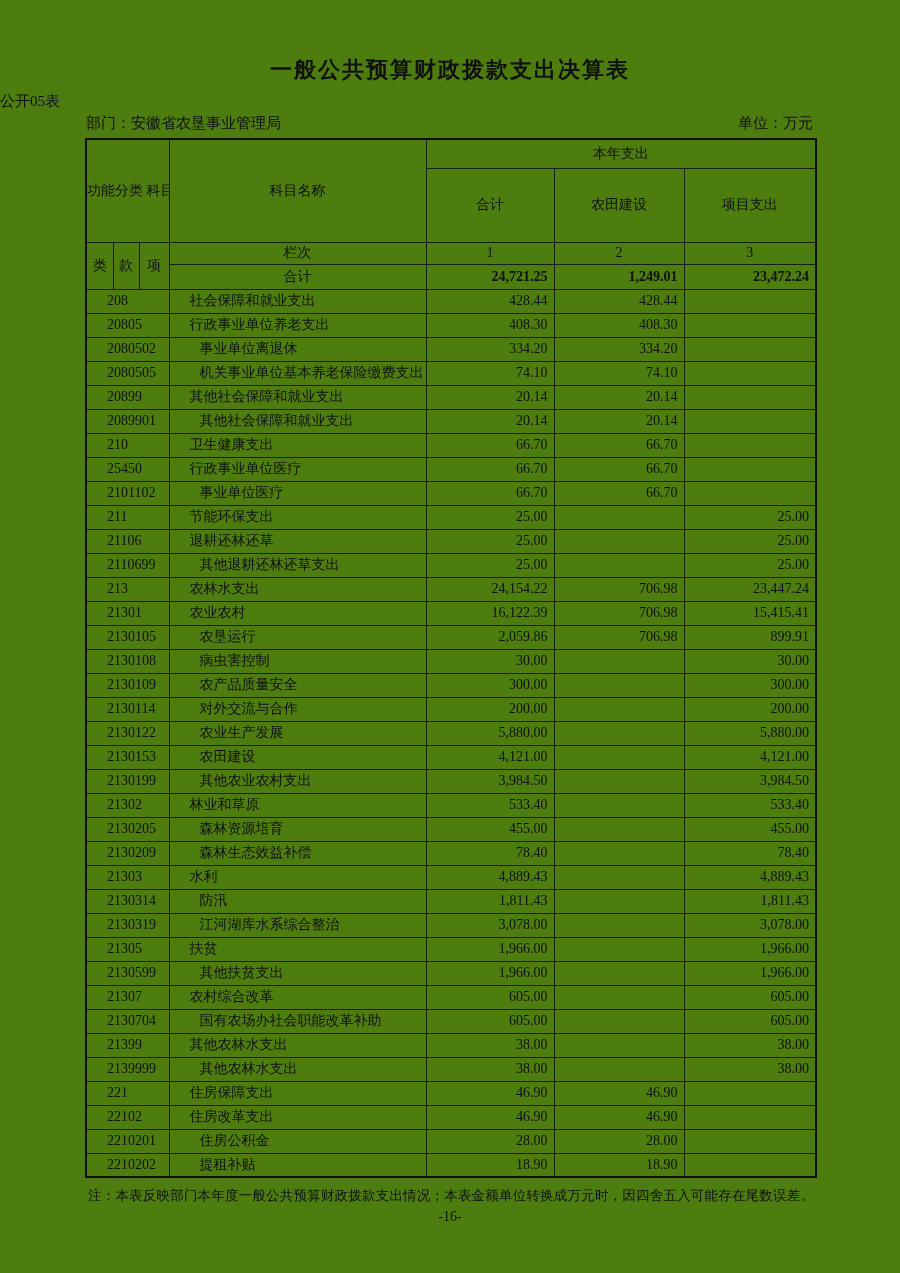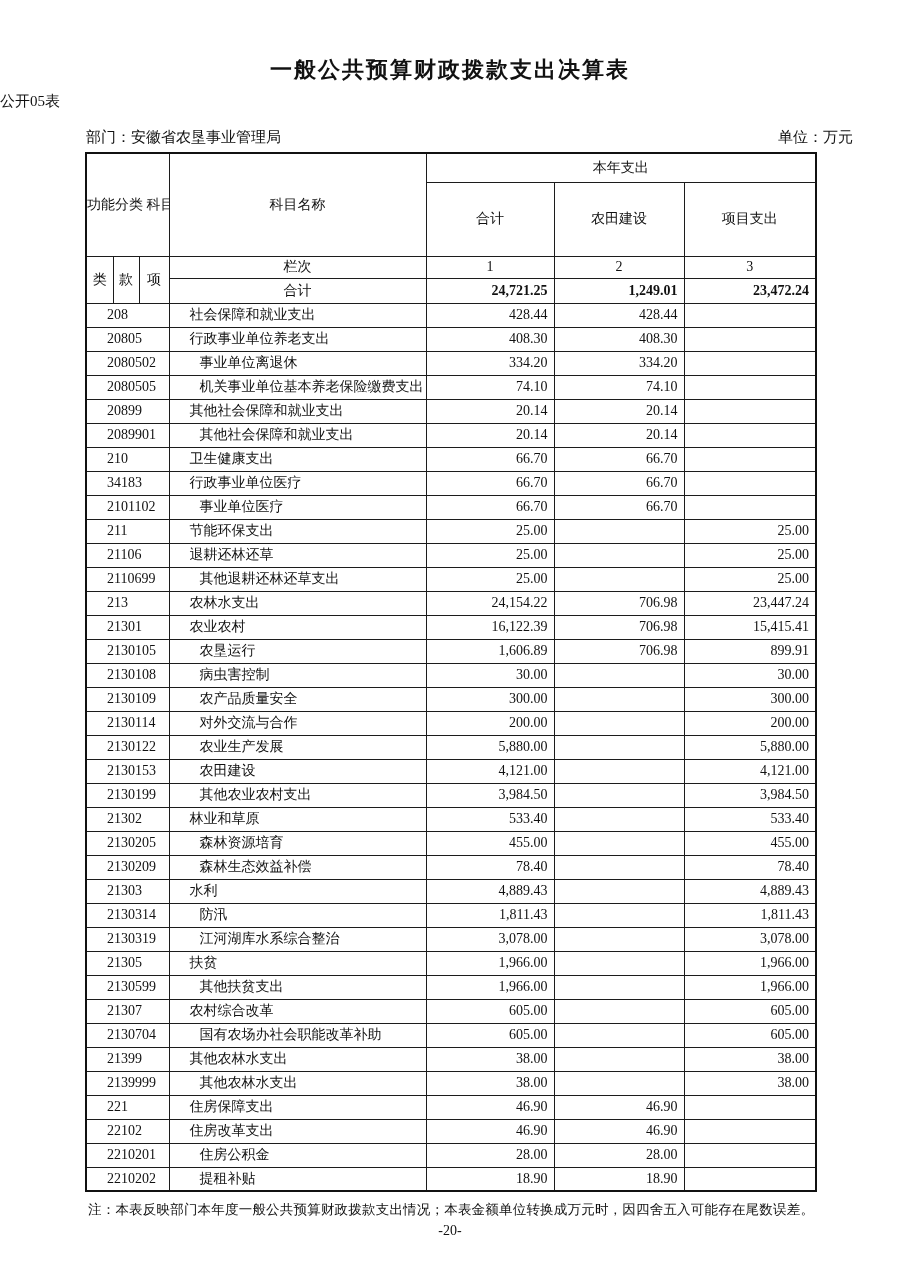--- a/index.html
+++ b/index.html
@@ -3,42 +3,41 @@
 <meta charset="utf-8">
 <style>
   * { margin: 0; padding: 0; box-sizing: border-box; }
   html, body { background: #e8e8e8; }
   body { font-family: "Liberation Serif", "DejaVu Serif", serif; }
   .page {
     position: relative;
     width: 900px;
     height: 1273px;
     margin: 0 auto;
-    background: #ffffff;
+    background: #4d7c0f;
     color: #111;
     overflow: hidden;
   }
   .doc-title {
     padding-top: 55px;
     text-align: center;
     font-size: 22px;
     font-weight: bold;
     letter-spacing: 2px;
   }
   .form-code-row {
     text-align: left;
     padding: 7px 86px 0 0;
     font-size: 15px;
   }
   .meta-row {
     display: flex;
     justify-content: space-between;
-    padding: 3px 47px 5px 86px;
+    padding: 3px 87px 5px 86px;
     font-size: 15px;
-    margin-top: 14px;
   }
   table.budget {
     border-collapse: collapse;
     table-layout: fixed;
     width: 730px;
     margin: 0 85px;
     font-size: 14px;
   }
   table.budget th, table.budget td {
     border: 1px solid #1c1c1c;
@@ -168,21 +167,21 @@
       <td class="num"></td>
     </tr>
         <tr>
       <td colspan="3" class="code">210</td>
       <td class="name">卫生健康支出</td>
       <td class="num">66.70</td>
       <td class="num">66.70</td>
       <td class="num"></td>
     </tr>
         <tr>
-      <td colspan="3" class="code">34183</td>
+      <td colspan="3" class="code">25450</td>
       <td class="name">行政事业单位医疗</td>
       <td class="num">66.70</td>
       <td class="num">66.70</td>
       <td class="num"></td>
     </tr>
         <tr>
       <td colspan="3" class="code">2101102</td>
       <td class="name indent">事业单位医疗</td>
       <td class="num">66.70</td>
       <td class="num">66.70</td>
@@ -219,21 +218,21 @@
         <tr>
       <td colspan="3" class="code">21301</td>
       <td class="name">农业农村</td>
       <td class="num">16,122.39</td>
       <td class="num">706.98</td>
       <td class="num">15,415.41</td>
     </tr>
         <tr>
       <td colspan="3" class="code">2130105</td>
       <td class="name indent">农垦运行</td>
-      <td class="num">1,606.89</td>
+      <td class="num">2,059.86</td>
       <td class="num">706.98</td>
       <td class="num">899.91</td>
     </tr>
         <tr>
       <td colspan="3" class="code">2130108</td>
       <td class="name indent">病虫害控制</td>
       <td class="num">30.00</td>
       <td class="num"></td>
       <td class="num">30.00</td>
     </tr>
@@ -381,15 +380,15 @@
       <td colspan="3" class="code">2210202</td>
       <td class="name indent">提租补贴</td>
       <td class="num">18.90</td>
       <td class="num">18.90</td>
       <td class="num"></td>
     </tr>
       </tbody>
   </table>
 
   <div class="footnote">注：本表反映部门本年度一般公共预算财政拨款支出情况；本表金额单位转换成万元时，因四舍五入可能存在尾数误差。</div>
-  <div class="page-number">-20-</div>
+  <div class="page-number">-16-</div>
 
 </div>
 
 </body></html>

